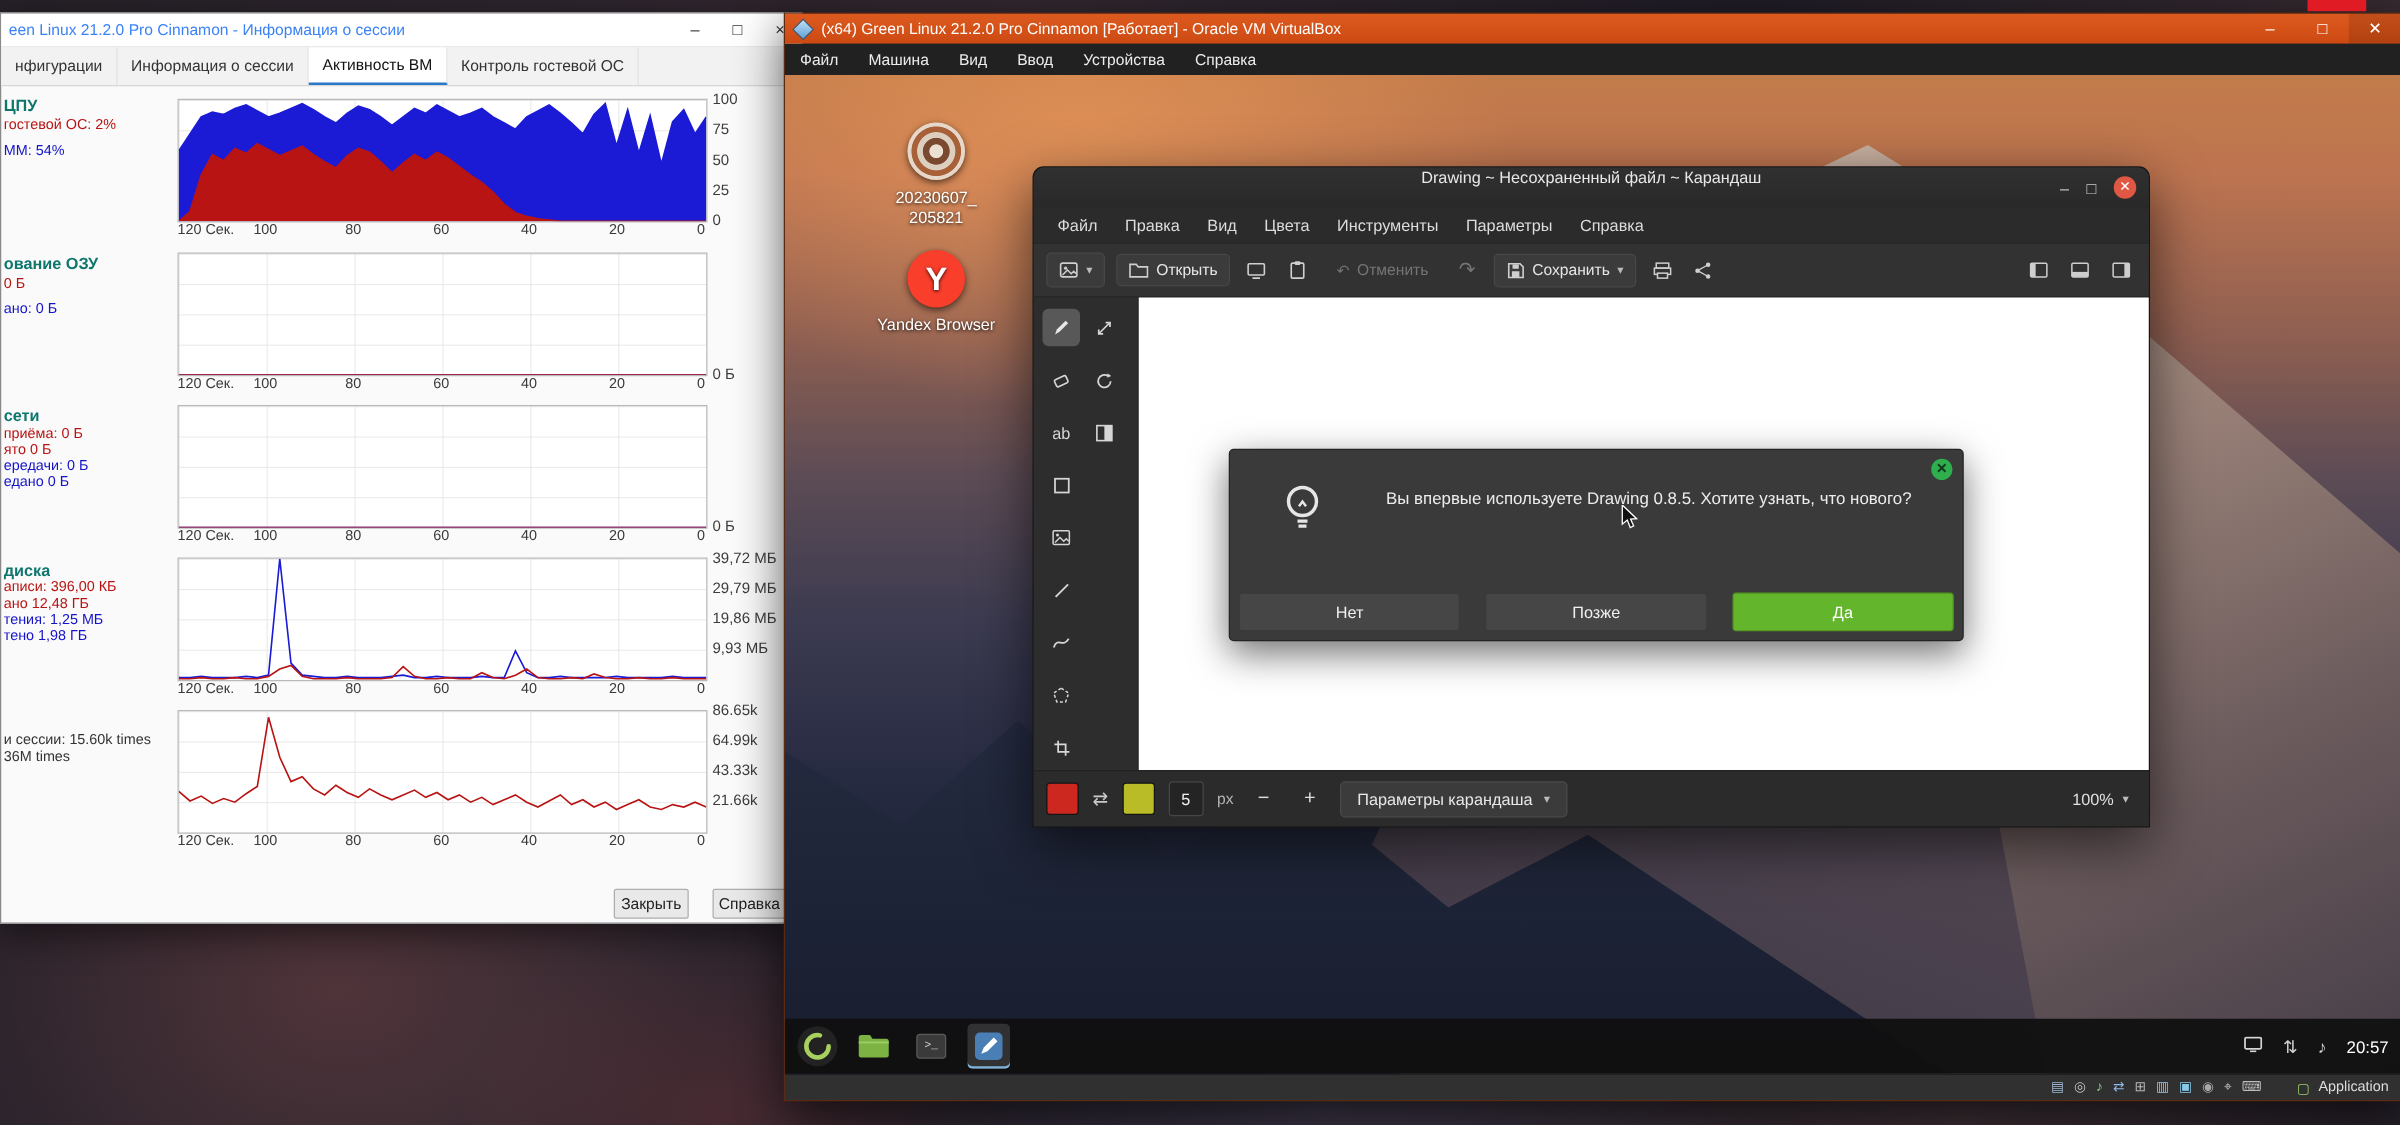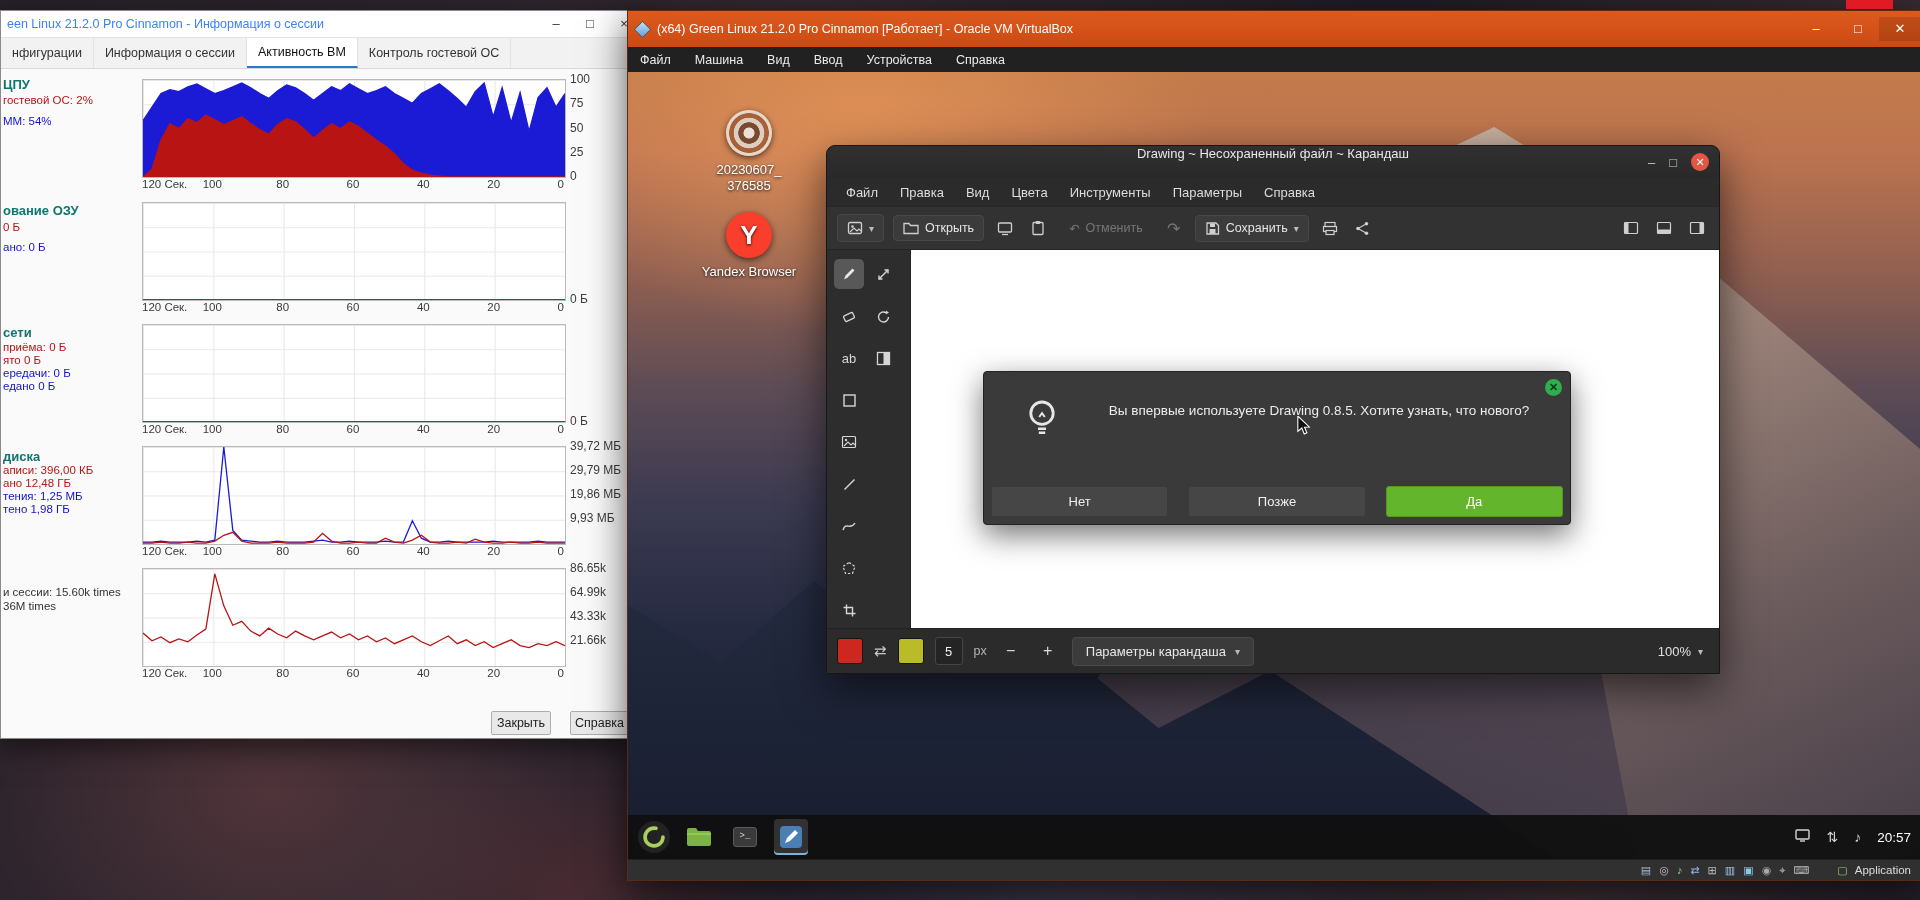--- a/index.html
+++ b/index.html
@@ -43,21 +43,21 @@
   .xaxis span.i6{left:100%;transform:translateX(-100%);}
   .ylabs{position:absolute;left:569px;width:70px;display:flex;flex-direction:column;justify-content:space-between;
          font-size:12px;color:#3c3c3c;}
   .ylabs span{height:14px;line-height:14px;white-space:nowrap;}
   .sbtn{position:absolute;top:700px;height:22px;background:#e9e9e9;border:1px solid #adadad;border-radius:2px;
         display:flex;align-items:center;justify-content:center;font-size:12.5px;color:#222;}
 
   
   .vbox{position:absolute;left:627px;top:10px;width:1293px;height:869px;z-index:2;display:flex;flex-direction:column;
         box-shadow:0 10px 36px rgba(0,0,0,.65);border:1px solid #5a2a12;}
-  .vbox-title{height:36px;background:linear-gradient(#dd5a1f,#cc4a12);display:flex;align-items:center;gap:7px;
+  .vbox-title{height:24px;background:linear-gradient(#dd5a1f,#cc4a12);display:flex;align-items:center;gap:7px;
         padding-left:7px;color:#fff;font-size:12.5px;}
   .vbicon{width:13px;height:13px;background:linear-gradient(135deg,#bfe0f7,#5f9fd4);transform:rotate(45deg) scale(.82);border:1px solid #2d5d86;}
   .vbox-ctl{margin-left:auto;display:flex;}
   .vbox-ctl span{width:42px;text-align:center;line-height:24px;color:#fff;font-size:13px;}
   .vbox-ctl .x{background:rgba(0,0,0,.12);}
   .vbox-menu{height:25px;background:#212121;display:flex;align-items:center;color:#ececec;font-size:12.5px;}
   .vbox-menu span{padding:0 12px;}
   .vbox-screen{flex:1;position:relative;overflow:hidden;background:#31303f;}
   .vbox-status{height:20px;background:#303030;border-top:1px solid #1f1f1f;display:flex;align-items:center;
         justify-content:flex-end;gap:7px;padding-right:10px;font-size:11.5px;color:#ddd;}
@@ -317,21 +317,21 @@
     <div class="vbox-screen">
       <div class="wp-sky"></div>
       <div class="wp-glow"></div>
       <div class="wp-peak"></div>
       <div class="wp-peak2"></div>
       <div class="wp-ridge"></div>
 
       <div class="dicon" style="left:65px;top:38px">
         <div class="circ photo"></div>
         <div class="lbl">20230607_</div>
-        <div class="lbl">376585</div>
+        <div class="lbl">205821</div>
       </div>
       <div class="dicon" style="left:65px;top:140px">
         <div class="circ yandex">Y</div>
         <div class="lbl">Yandex Browser</div>
       </div>
 
       <div class="draw">
         <div class="d-head">
           <span>Drawing ~ Несохраненный файл ~ Карандаш</span>
           <span class="d-hctl">

